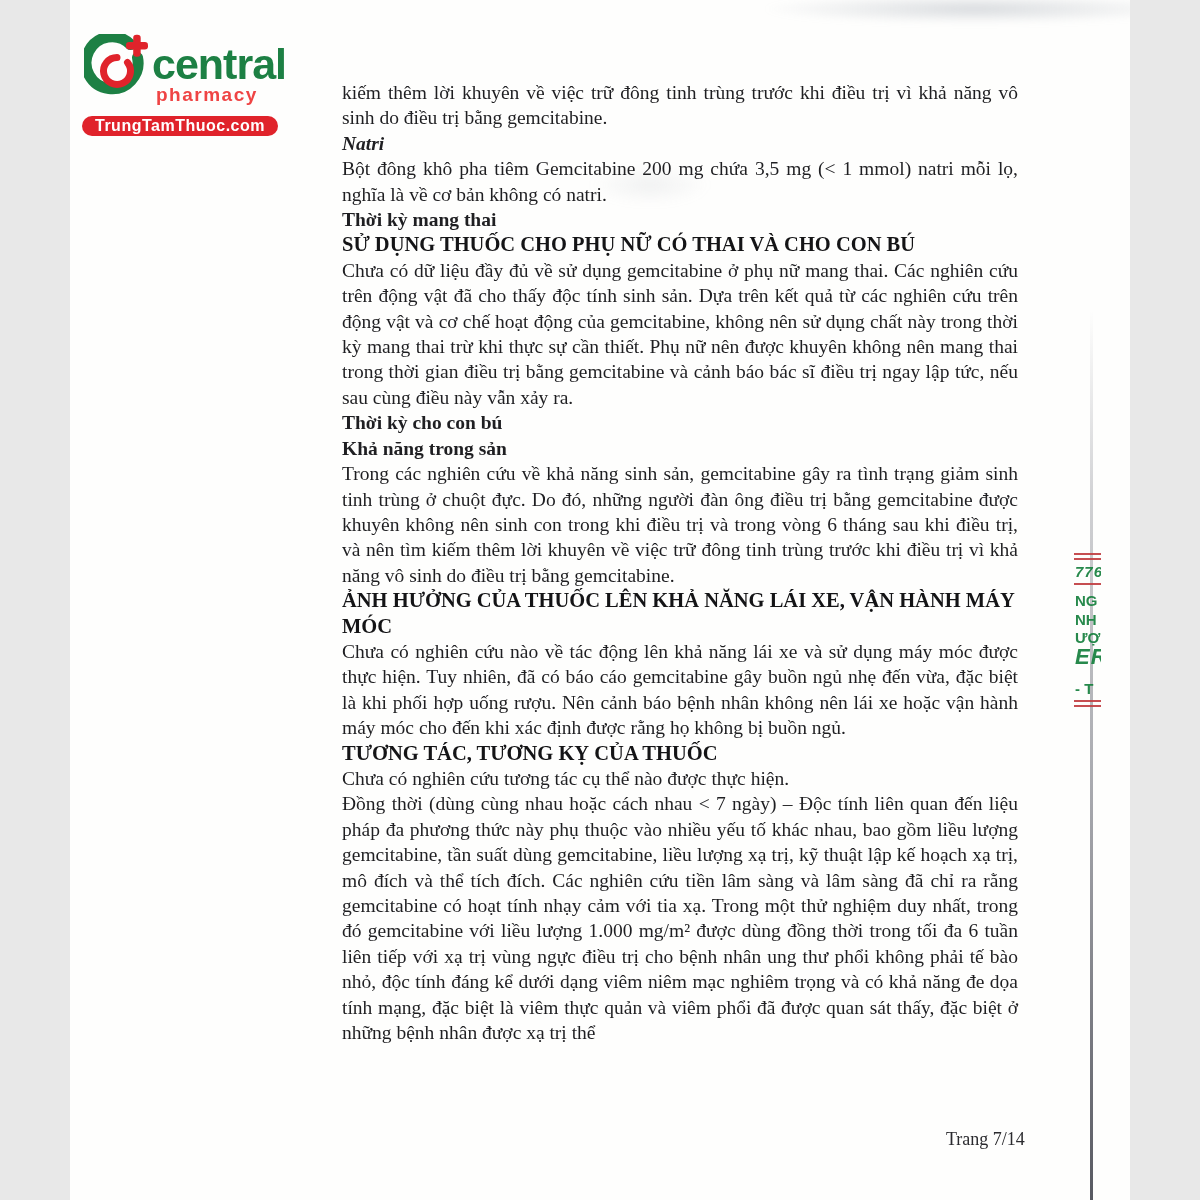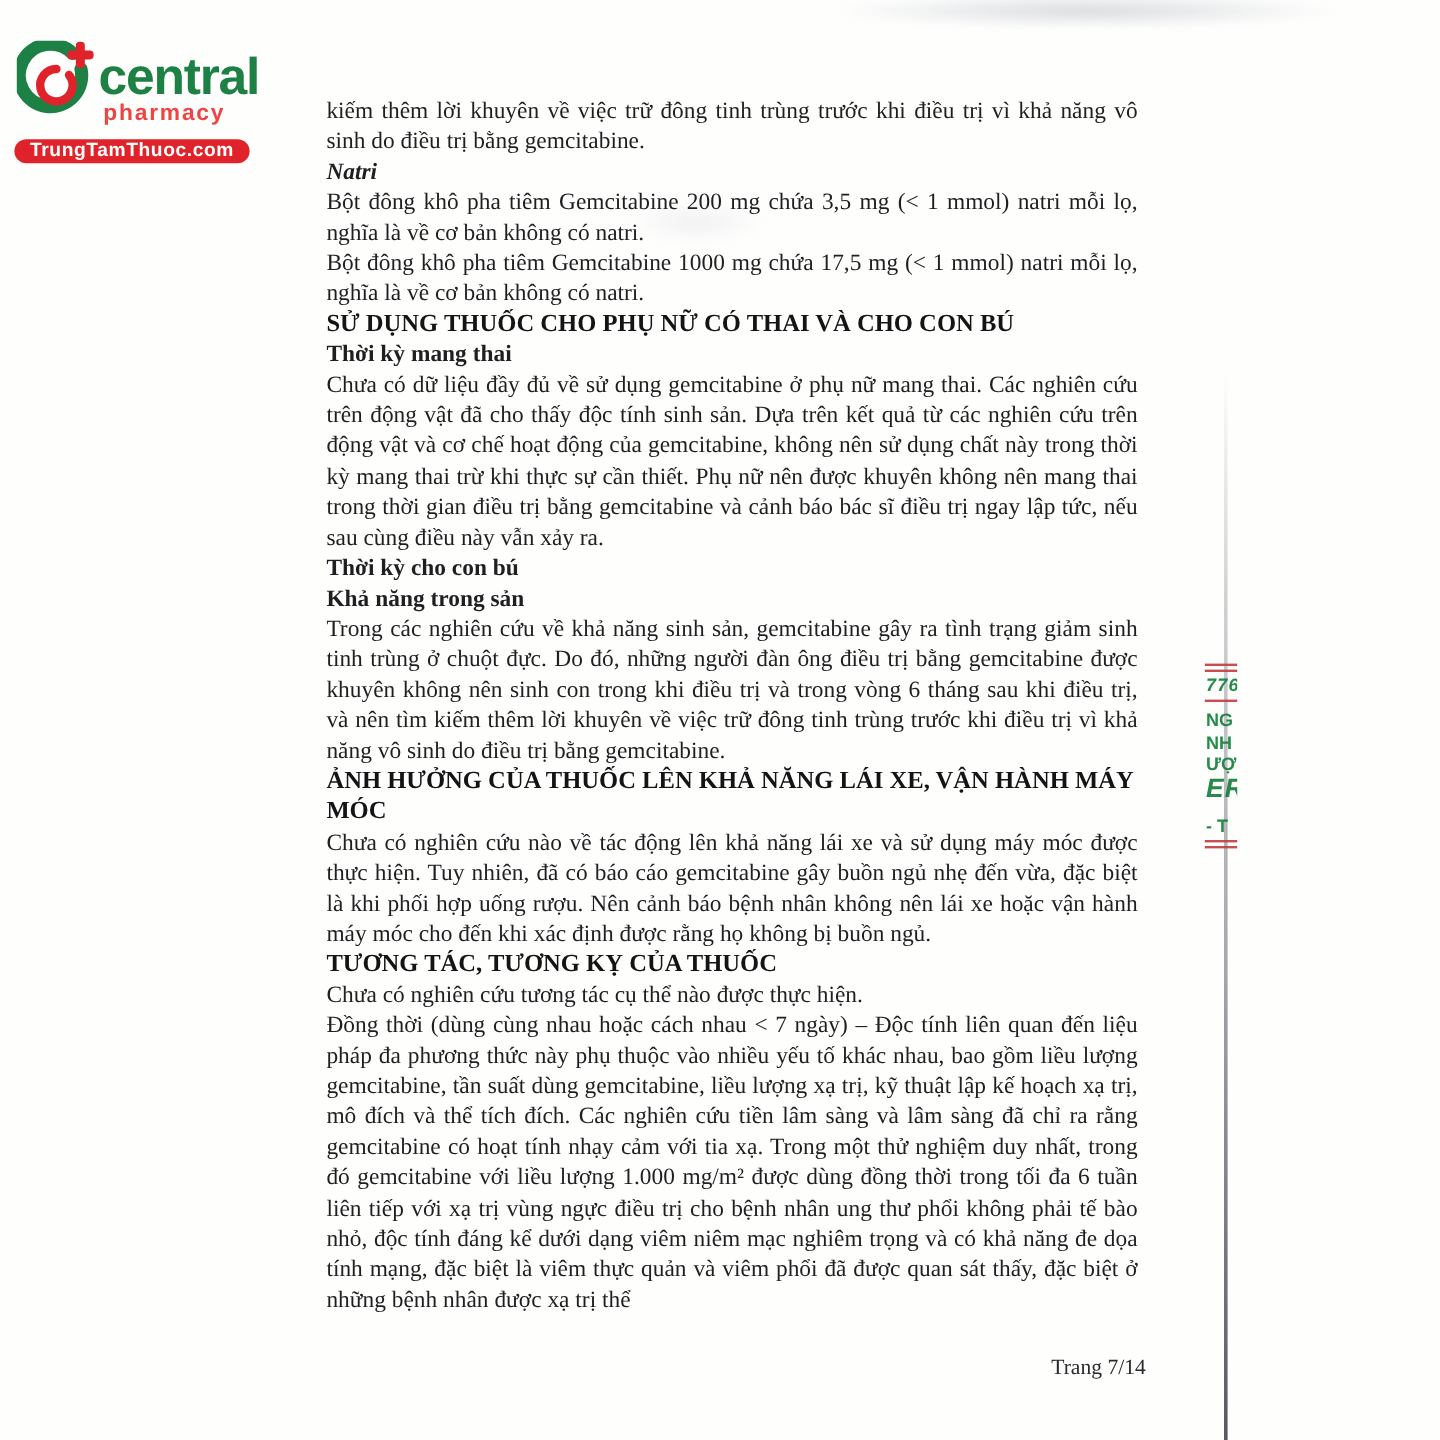--- a/index.html
+++ b/index.html
@@ -1,18 +1,18 @@
 <!DOCTYPE html>
 <html><head>
 <meta charset="utf-8">
 <style>
   html,body{margin:0;padding:0;}
   body{background:#e8e8e8;font-family:"Liberation Serif", serif;}
   .page{
-    position:relative;width:1200px;height:1200px;margin:0 auto;
+    position:relative;width:1060px;height:1200px;margin:0 auto;
     background:#fefefd;overflow:hidden;
   }
   
   .smudge-top{
     position:absolute;left:690px;top:-6px;width:430px;height:30px;
     background:radial-gradient(ellipse at center, rgba(150,158,170,.35), rgba(150,158,170,0) 70%);
     filter:blur(3px);pointer-events:none;
   }
   .smudge-top2{
     position:absolute;left:520px;top:165px;width:120px;height:40px;
@@ -94,23 +94,22 @@
     </svg>
     <div class="brand" style="color:#1d8044">central</div>
     <div class="brand-sub" style="color:#ef4444">pharmacy</div>
     <div class="site-pill" style="background:#e0232b">TrungTamThuoc.com</div>
   </div>
 
   <div class="doc-column">
       <p class="blk p">kiếm thêm lời khuyên về việc trữ đông tinh trùng trước khi điều trị vì khả năng vô sinh do điều trị bằng gemcitabine.</p>
       <div class="blk h2i">Natri</div>
       <p class="blk p">Bột đông khô pha tiêm Gemcitabine 200 mg chứa 3,5 mg (&lt; 1 mmol) natri mỗi lọ, nghĩa là về cơ bản không có natri.</p>
-      <p class="blk p">Bột đông khô pha tiêm Gemcitabine 1000 mg chứa 17,5 mg (&lt; 1 mmol) natri mỗi lọ, nghĩa là về cơ bản không có natri.</p>
+      <div class="blk h2">Thời kỳ mang thai</div>
       <div class="blk h1">SỬ DỤNG THUỐC CHO PHỤ NỮ CÓ THAI VÀ CHO CON BÚ</div>
-      <div class="blk h2">Thời kỳ mang thai</div>
       <p class="blk p">Chưa có dữ liệu đầy đủ về sử dụng gemcitabine ở phụ nữ mang thai. Các nghiên cứu trên động vật đã cho thấy độc tính sinh sản. Dựa trên kết quả từ các nghiên cứu trên động vật và cơ chế hoạt động của gemcitabine, không nên sử dụng chất này trong thời kỳ mang thai trừ khi thực sự cần thiết. Phụ nữ nên được khuyên không nên mang thai trong thời gian điều trị bằng gemcitabine và cảnh báo bác sĩ điều trị ngay lập tức, nếu sau cùng điều này vẫn xảy ra.</p>
       <div class="blk h2">Thời kỳ cho con bú</div>
       <div class="blk h2">Khả năng trong sản</div>
       <p class="blk p">Trong các nghiên cứu về khả năng sinh sản, gemcitabine gây ra tình trạng giảm sinh tinh trùng ở chuột đực. Do đó, những người đàn ông điều trị bằng gemcitabine được khuyên không nên sinh con trong khi điều trị và trong vòng 6 tháng sau khi điều trị, và nên tìm kiếm thêm lời khuyên về việc trữ đông tinh trùng trước khi điều trị vì khả năng vô sinh do điều trị bằng gemcitabine.</p>
       <div class="blk h1">ẢNH HƯỞNG CỦA THUỐC LÊN KHẢ NĂNG LÁI XE, VẬN HÀNH MÁY MÓC</div>
       <p class="blk p">Chưa có nghiên cứu nào về tác động lên khả năng lái xe và sử dụng máy móc được thực hiện. Tuy nhiên, đã có báo cáo gemcitabine gây buồn ngủ nhẹ đến vừa, đặc biệt là khi phối hợp uống rượu. Nên cảnh báo bệnh nhân không nên lái xe hoặc vận hành máy móc cho đến khi xác định được rằng họ không bị buồn ngủ.</p>
       <div class="blk h1">TƯƠNG TÁC, TƯƠNG KỴ CỦA THUỐC</div>
       <p class="blk p">Chưa có nghiên cứu tương tác cụ thể nào được thực hiện.</p>
       <p class="blk p">Đồng thời (dùng cùng nhau hoặc cách nhau &lt; 7 ngày) – Độc tính liên quan đến liệu pháp đa phương thức này phụ thuộc vào nhiều yếu tố khác nhau, bao gồm liều lượng gemcitabine, tần suất dùng gemcitabine, liều lượng xạ trị, kỹ thuật lập kế hoạch xạ trị, mô đích và thể tích đích. Các nghiên cứu tiền lâm sàng và lâm sàng đã chỉ ra rằng gemcitabine có hoạt tính nhạy cảm với tia xạ. Trong một thử nghiệm duy nhất, trong đó gemcitabine với liều lượng 1.000 mg/m² được dùng đồng thời trong tối đa 6 tuần liên tiếp với xạ trị vùng ngực điều trị cho bệnh nhân ung thư phổi không phải tế bào nhỏ, độc tính đáng kể dưới dạng viêm niêm mạc nghiêm trọng và có khả năng đe dọa tính mạng, đặc biệt là viêm thực quản và viêm phổi đã được quan sát thấy, đặc biệt ở những bệnh nhân được xạ trị thể</p>
     </div>

